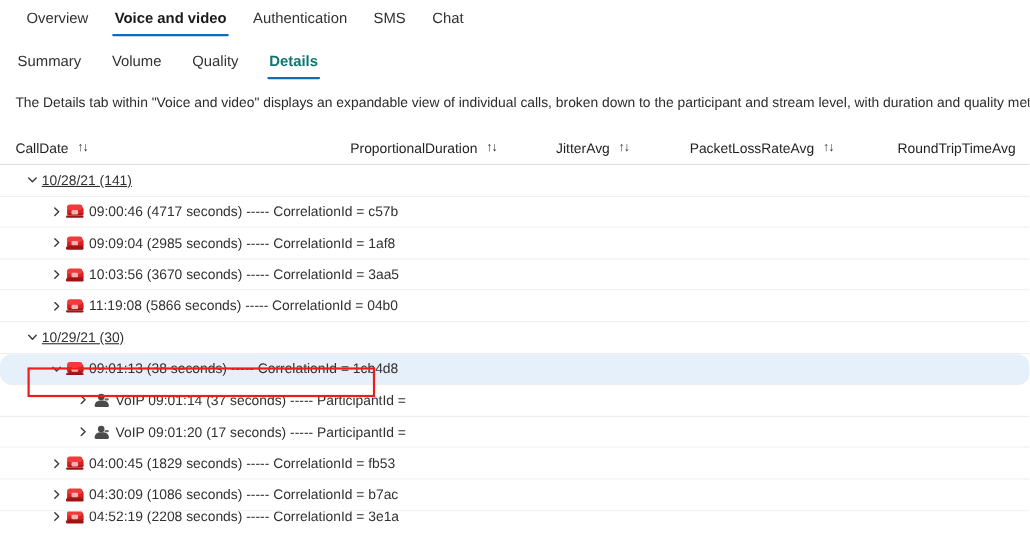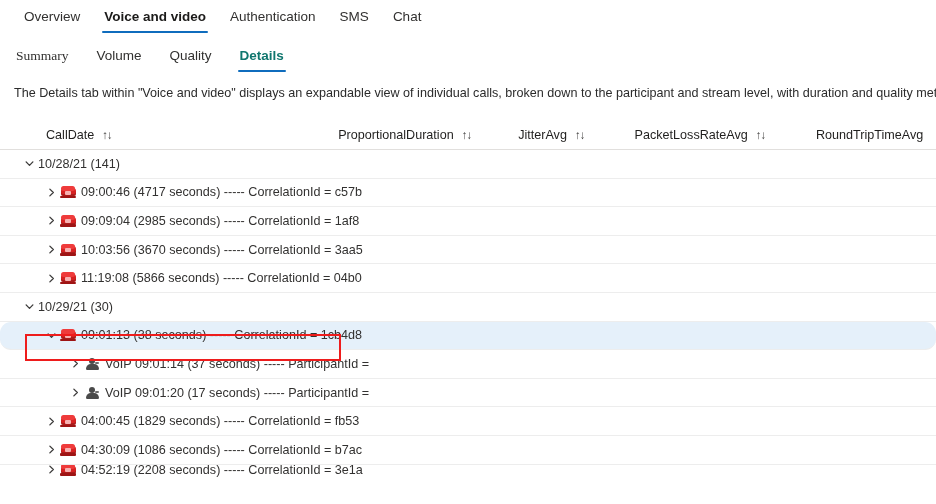--- a/index.html
+++ b/index.html
@@ -66,21 +66,21 @@
   }
   .subtab {
     position: relative;
     font-size: 13.5px;
     color: #323130;
     padding: 2px 14px 9px 14px;
     line-height: 16px;
     white-space: nowrap;
     cursor: pointer;
   }
-  .subtab:first-child { padding-left: 4px; font-family: Liberation Serif, serif; }
+  .subtab:first-child { padding-left: 4px; }
   .subtab.active {
     font-weight: bold;
     color: #0f766e;
   }
   .subtab.active::after {
     content: "";
     position: absolute;
     left: 12px;
     right: 12px;
     bottom: 1px;
@@ -123,21 +123,21 @@
   }
   .th-label { }
   .sorticon {
     margin-left: 8px;
     font-size: 11.5px;
     color: #3b3a39;
     letter-spacing: -1px;
     display: inline-block;
     transform: translateY(-0.5px);
   }
-  .col-calldate       { width: 306px; margin-left: 32px; }
+  .col-calldate       { width: 306px; }
   .col-propdur        { width: 176px; }
   .col-jitter         { width: 122px; margin-left: 12px; }
   .col-packetloss     { width: 190px; }
   .col-roundtrip      { width: 120px; gap: 36px; }
 
   .tbody { }
 
   .row {
     position: relative;
     display: flex;
@@ -165,21 +165,21 @@
     align-items: center;
   }
   .row.cut .rowcontent { transform: translateY(-1px); }
 
   .rowcontent {
     display: flex;
     align-items: center;
     white-space: nowrap;
   }
 
-  .indent0 { padding-left: 8px; }
+  .indent0 { padding-left: 8px; text-decoration: underline; }
   .indent1 { padding-left: 30px; }
   .indent2 { padding-left: 54px; }
 
   .chev {
     width: 14px;
     flex: 0 0 14px;
     display: inline-flex;
     align-items: center;
     justify-content: center;
     color: #3b3a39;

